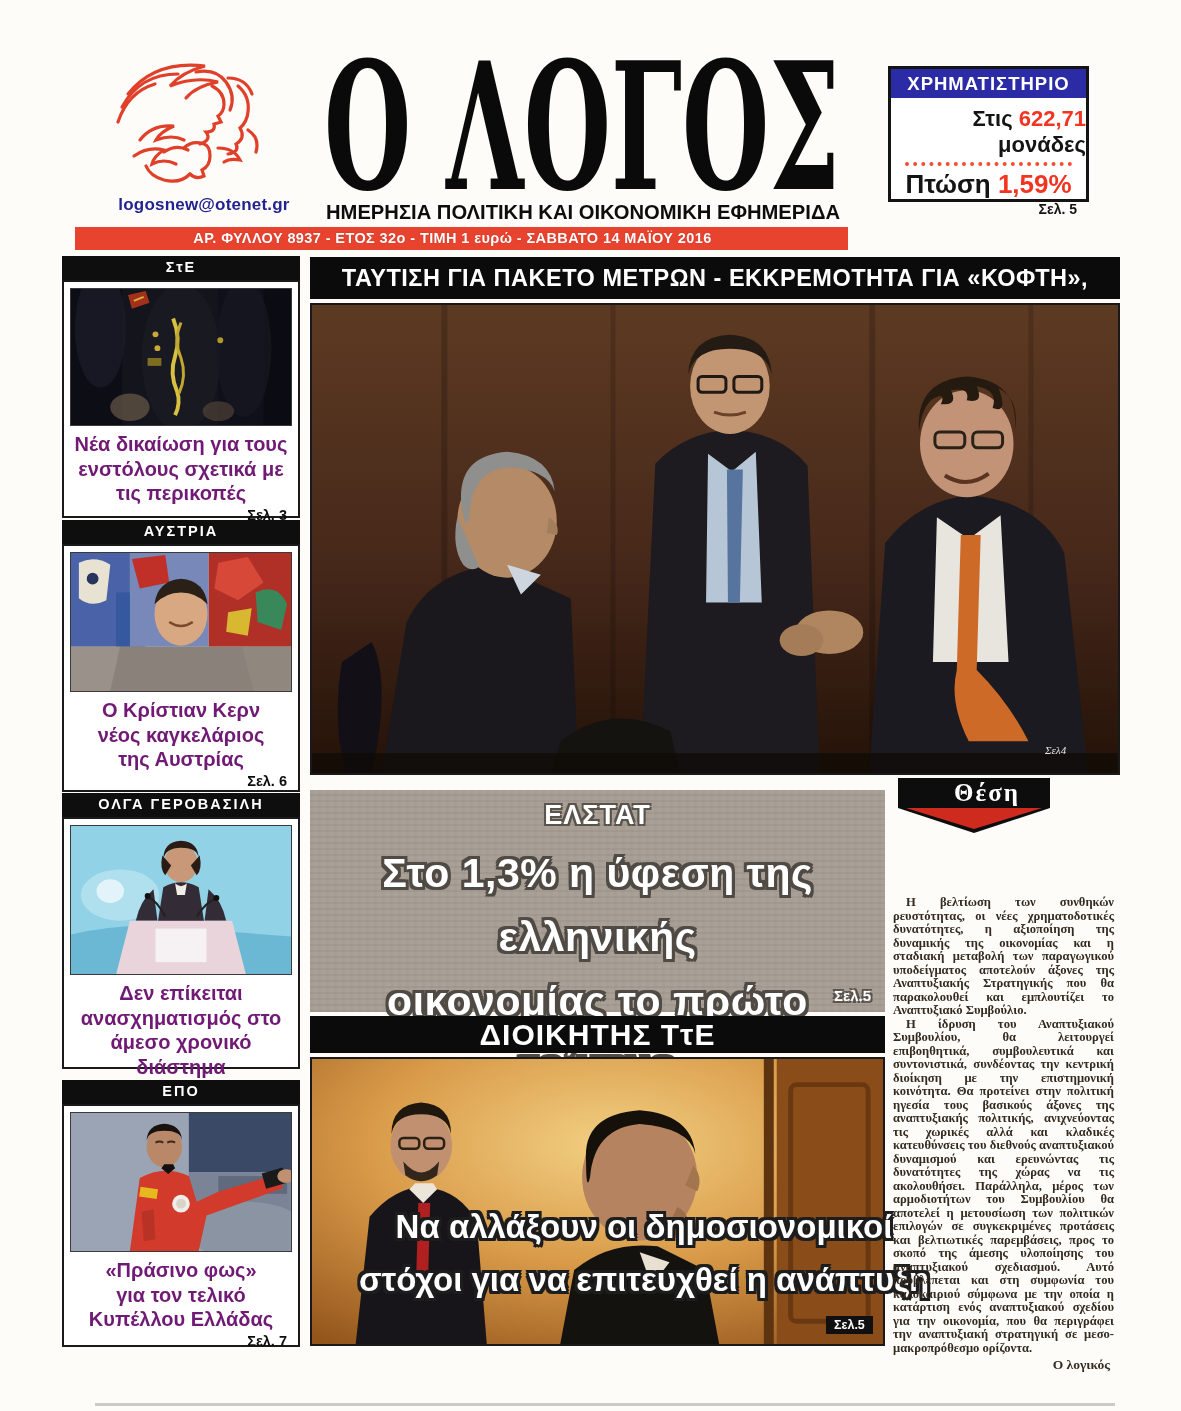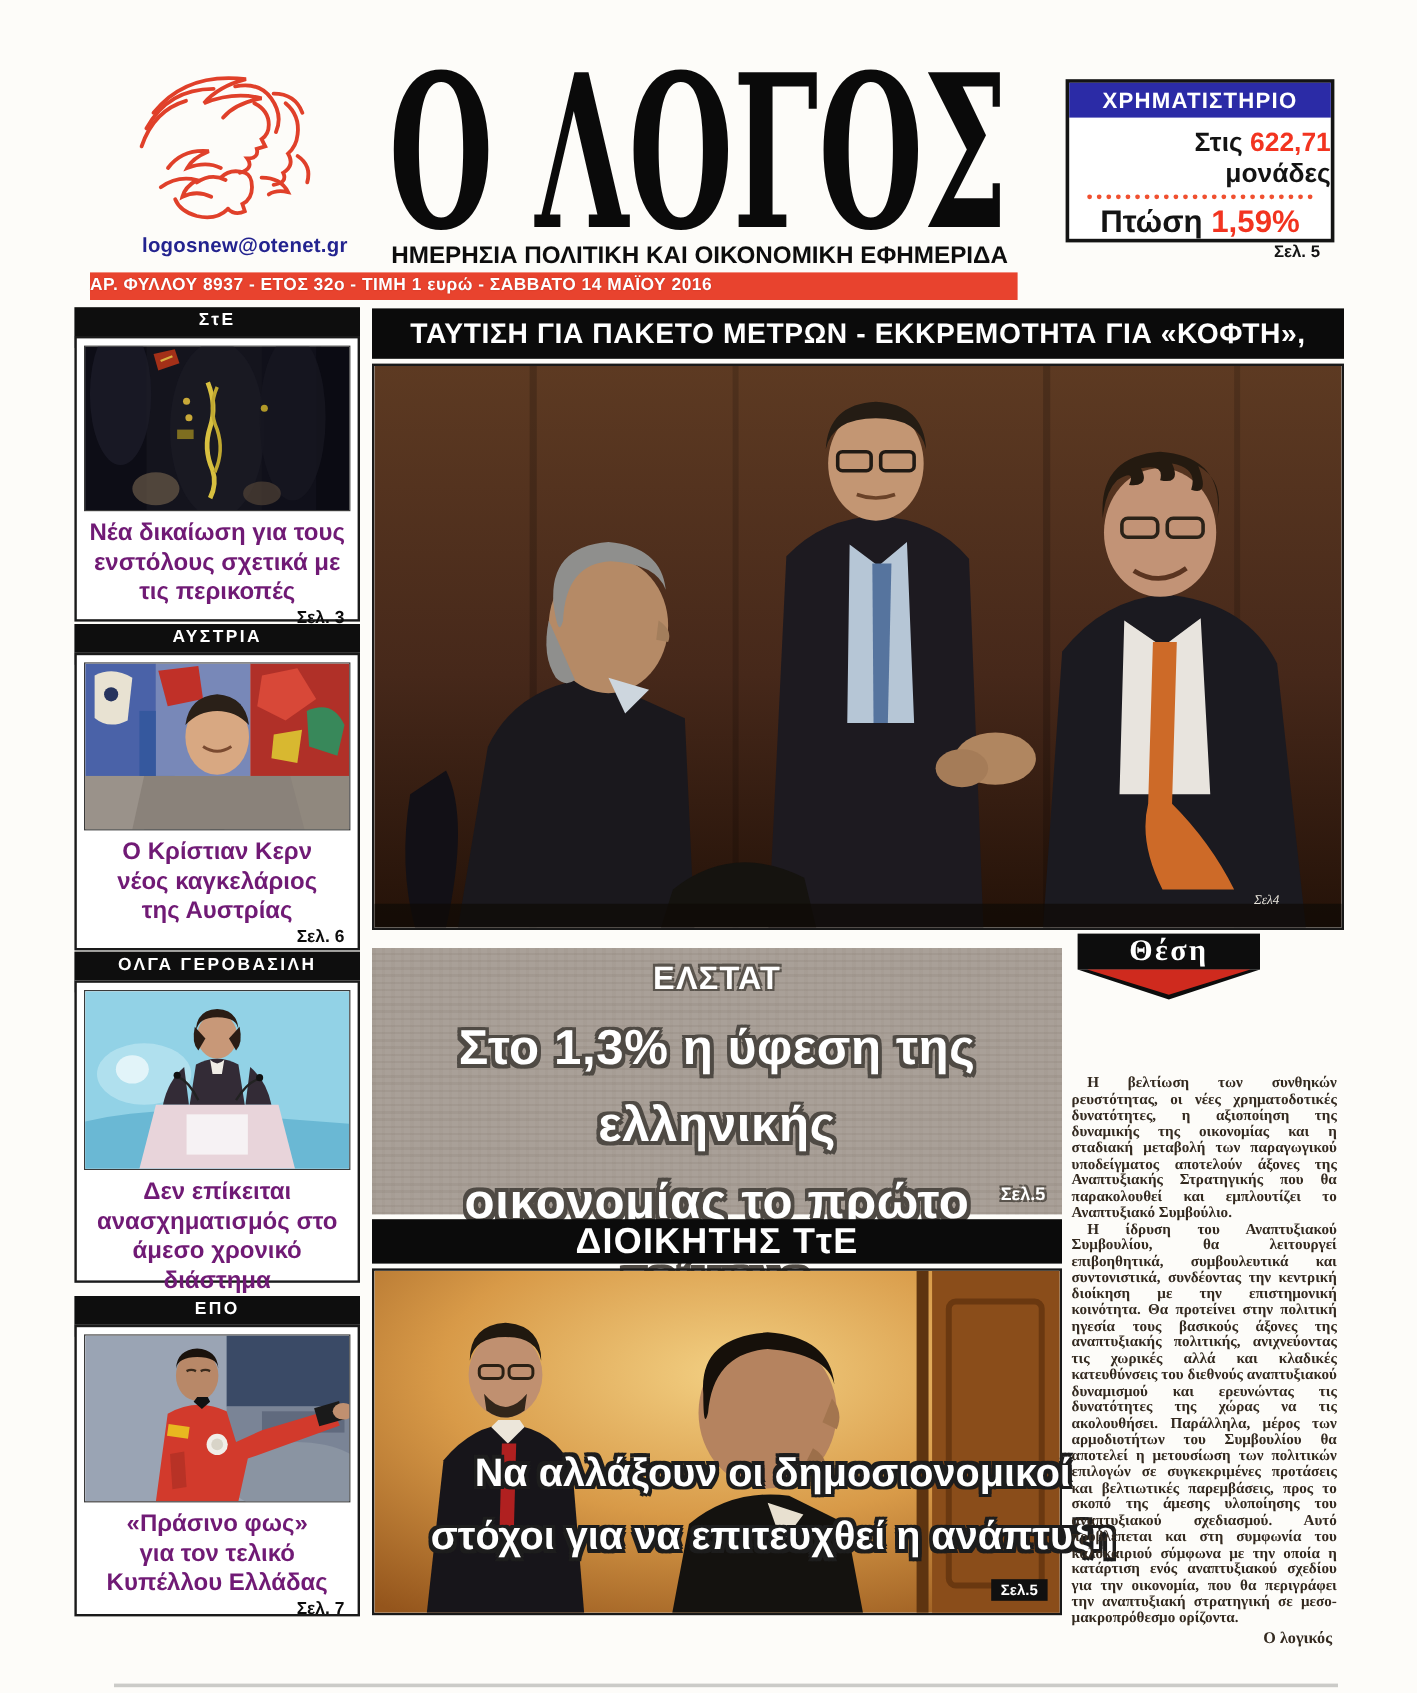--- a/index.html
+++ b/index.html
@@ -7,23 +7,23 @@
   .page { position:relative; width:1181px; height:1411px; background:#fdfcf9; overflow:hidden; margin:0 auto; }
 
   
   .logo-art { position:absolute; left:100px; top:52px; width:215px; height:140px; }
   .email { position:absolute; left:84px; top:195px; width:240px; text-align:center;
            font-size:17px; font-weight:bold; color:#23238f; letter-spacing:.2px; }
   .masthead-svg { position:absolute; left:322px; top:48px; width:522px; height:149px; }
   .subtitle-svg { position:absolute; left:325px; top:199px; width:518px; height:26px; }
   .issue-bar { position:absolute; left:75px; top:227px; width:773px; height:23px;
                background:#e8432e; color:#fff; font-weight:bold; font-size:14.5px;
-               line-height:23px; text-align:left; padding-right:18px; letter-spacing:.4px;
+               line-height:23px; text-align:center; padding-right:18px; letter-spacing:.4px;
                text-shadow:0 0 1px #b02418; }
-  .stock-box { position:absolute; left:888px; top:66px; width:224px; height:136px;
+  .stock-box { position:absolute; left:888px; top:66px; width:201px; height:136px;
                border:3px solid #141414; background:#fff; }
   .stock-header { background:#2b2ba6; color:#fff; font-size:18.5px; font-weight:bold;
                   text-align:center; height:29px; line-height:29px; letter-spacing:1px; }
   .stock-line1 { margin-top:8px; text-align:right; font-size:22px; font-weight:bold; color:#141414;margin-left:46px; }
   .stock-line2 { text-align:center; font-size:26px; font-weight:bold; color:#141414; }
   .stock-value { color:#f23420; }
   .stock-dots { margin:4px auto 3px; width:86%; border-bottom:4px dotted #f05030; height:1px; }
   .stock-ref { text-align:right; font-size:14px; font-weight:bold; padding-right:9px; margin-top:1px; color:#141414; }
 
   
@@ -77,21 +77,21 @@
   .tte-caption { position:absolute; left:310px; top:1200px; width:668px; text-align:center;
                  color:#fff; font-weight:bold; font-size:33px; line-height:53px; white-space:pre-line;
                  text-shadow:-3px -3px 0 #1d1d1d, 3px -3px 0 #1d1d1d, -3px 3px 0 #1d1d1d, 3px 3px 0 #1d1d1d,
                              -3px 0 0 #1d1d1d, 3px 0 0 #1d1d1d, 0 -3px 0 #1d1d1d, 0 3px 0 #1d1d1d; }
   .tte-ref { position:absolute; left:826px; top:1316px; background:#101010; color:#fff;
              font-size:12.5px; font-weight:bold; padding:2px 8px; }
 
   
   .thesi-ribbon { position:absolute; left:898px; top:778px; width:152px; height:30px; background:#0d0d0d; }
   .thesi-ribbon .label { width:100%; text-align:center; color:#fff; font-family:"Liberation Serif", serif;
-             font-weight:bold; font-size:25px; line-height:29px; letter-spacing:2px; }
+             font-weight:bold; font-size:25px; line-height:29px; letter-spacing:2px;margin-left:13px; }
   .thesi-tri-k { position:absolute; left:898px; top:808px; width:0; height:0;
                  border-left:76px solid transparent; border-right:76px solid transparent;
                  border-top:25px solid #0d0d0d; }
   .thesi-tri-r { position:absolute; left:906px; top:808px; width:0; height:0;
                  border-left:68px solid transparent; border-right:68px solid transparent;
                  border-top:21px solid #cf2a1e; }
   .edit-title { position:absolute; left:893px; top:831px; width:222px; text-align:center;
                 font-size:28px; font-weight:bold; color:#111; line-height:31px; white-space:pre-line; }
   .edit-body { position:absolute; left:893px; top:896px; width:221px;
                font-family:"Liberation Serif", serif; font-weight:bold; font-size:12.6px;

